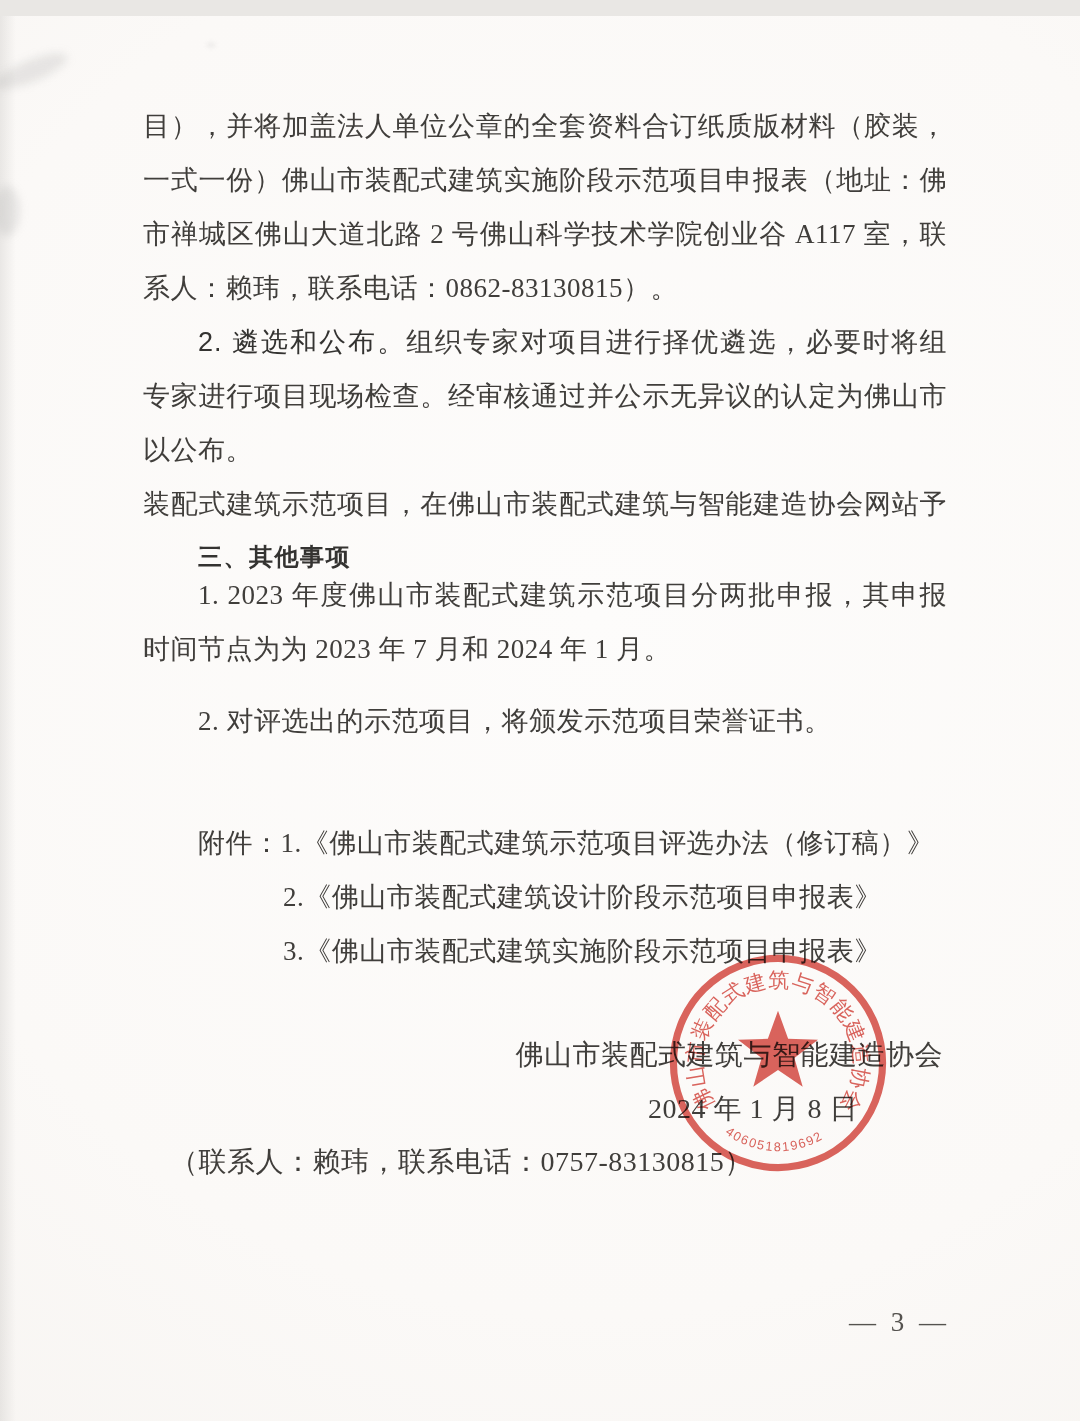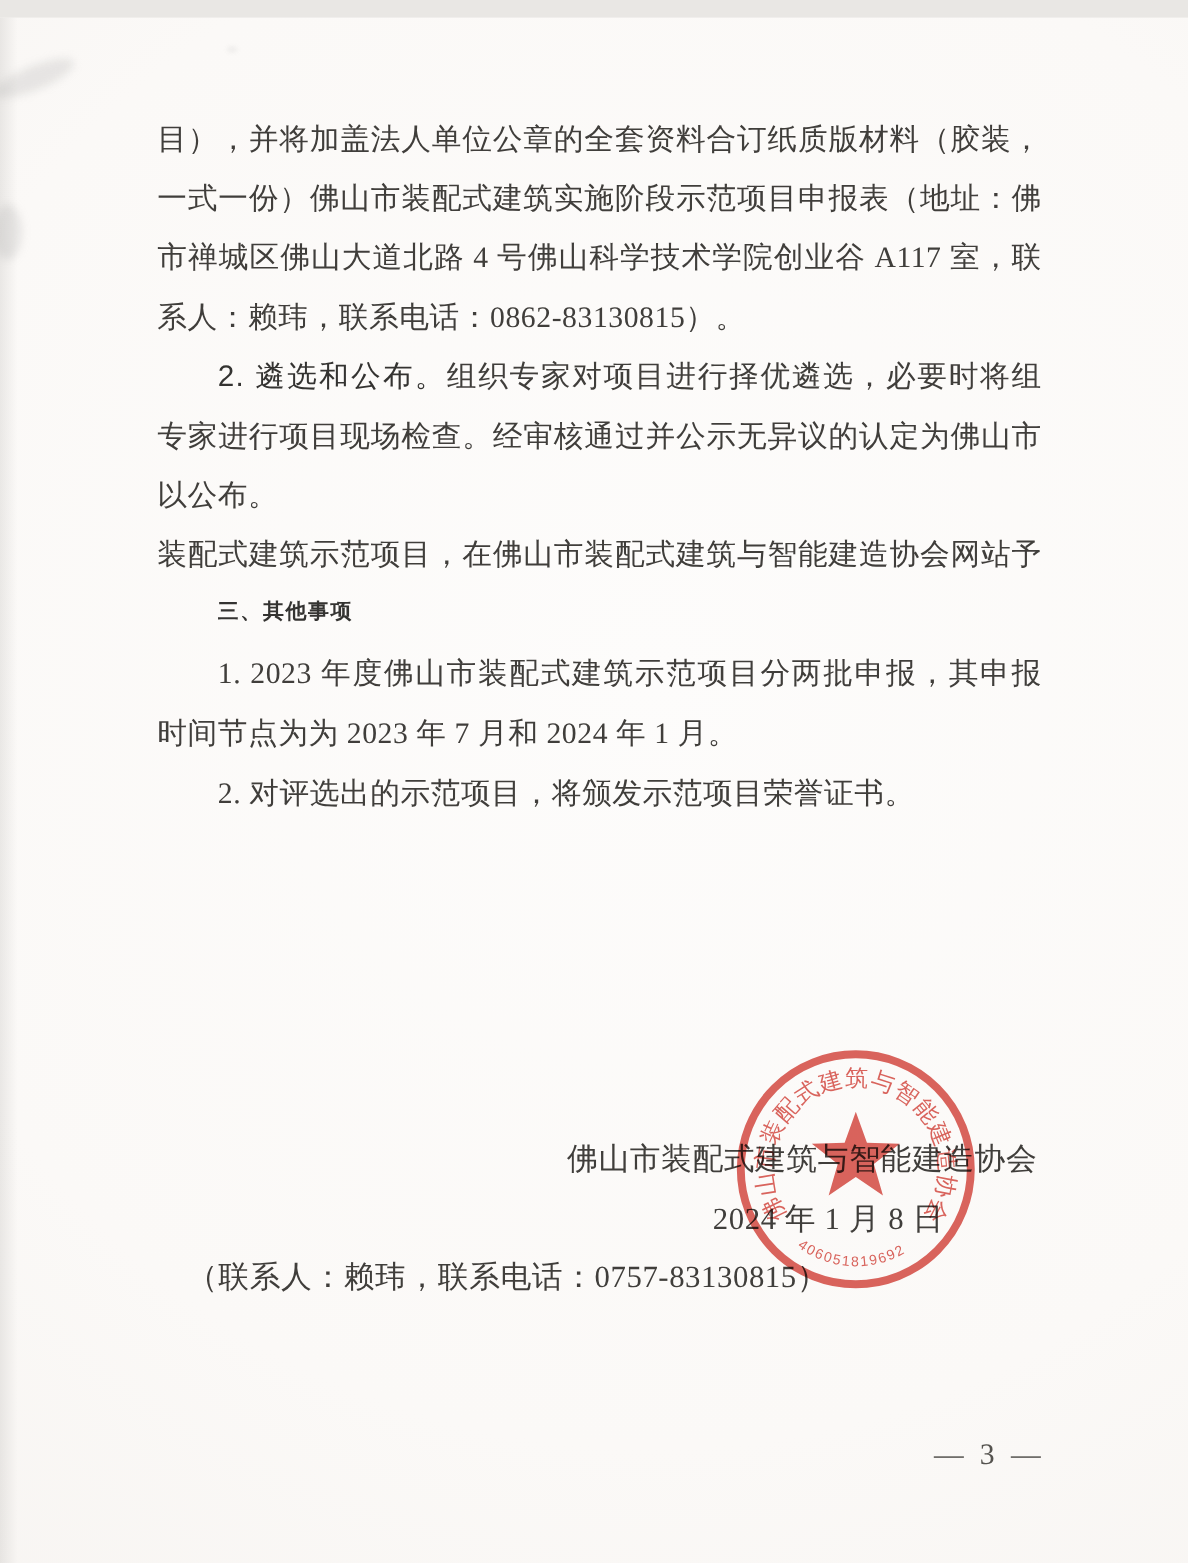--- a/index.html
+++ b/index.html
@@ -39,21 +39,21 @@
     text-justify:inter-character;
   }
   .indent{text-indent:55px;}
   .lead-bold{
     font-family:"Liberation Sans","DejaVu Sans",sans-serif;
     font-weight:400;color:#343331;letter-spacing:1px;
   }
   .heading{
     font-family:Liberation Sans, sans-serif;
     font-weight:700;color:#343331;
-    font-size:19px;letter-spacing:1.5px;
+    font-size:24px;letter-spacing:1.5px;
   }
   .attach-cont{padding-left:140px;}
   .sig{position:absolute;font-size:28px;line-height:40px;height:40px;letter-spacing:.5px;white-space:nowrap;}
   .sig.org{right:137px;top:1019px;}
   .sig.date{right:222px;top:1073px;}
   .sig.contact{left:170px;top:1126px;text-align:center;}
   .pager{
     position:absolute;right:130px;top:1291px;
     font-size:27px;letter-spacing:4px;color:#55534f;white-space:nowrap;
   }
@@ -68,46 +68,51 @@
 <div class="page">
 
   <div class="edge-shade"></div>
   <div class="smudge s1"></div>
   <div class="smudge s2"></div>
   <div class="smudge s3"></div>
 
   <div class="block" style="top:83px;">
     <div class="ln fill">目），并将加盖法人单位公章的全套资料合订纸质版材料（胶装，</div>
     <div class="ln fill">一式一份）佛山市装配式建筑实施阶段示范项目申报表（地址：佛山</div>
-    <div class="ln fill">市禅城区佛山大道北路 4 号佛山科学技术学院创业谷 A117 室，联</div>
+    <div class="ln fill">市禅城区佛山大道北路 2 号佛山科学技术学院创业谷 A117 室，联</div>
     <div class="ln">系人：赖玮，联系电话：0862-83130815）。</div>
   </div>
 
   <div class="block" style="top:299px;">
     <div class="ln fill indent">
       <span class="lead-bold">2. 遴选和公布。</span><span>组织专家对项目进行择优遴选，必要时将组织</span>
     </div>
     <div class="ln fill">专家进行项目现场检查。经审核通过并公示无异议的认定为佛山市</div>
     <div class="ln">以公布。</div>
     <div class="ln fill">装配式建筑示范项目，在佛山市装配式建筑与智能建造协会网站予</div>
   </div>
 
   <div class="block" style="top:514px;">
     <div class="ln heading indent">三、其他事项</div>
   </div>
 
-  <div class="block" style="top:569px;">
+  <div class="block" style="top:552px;">
     <div class="ln fill indent">1. 2023 年度佛山市装配式建筑示范项目分两批申报，其申报</div>
     <div class="ln">时间节点为为 2023 年 7 月和 2024 年 1 月。</div>
   </div>
 
   <div class="block" style="top:678px;">
     <div class="ln indent">2. 对评选出的示范项目，将颁发示范项目荣誉证书。</div>
   </div>
 
+  <div class="block" style="top:800px;">
+    <div class="ln indent">附件：1.《佛山市装配式建筑示范项目评选办法（修订稿）》</div>
+    <div class="ln attach-cont">2.《佛山市装配式建筑设计阶段示范项目申报表》</div>
+    <div class="ln attach-cont">3.《佛山市装配式建筑实施阶段示范项目申报表》</div>
+  </div>
 
   <div class="sig org">佛山市装配式建筑与智能建造协会</div>
   <div class="sig date">2024 年 1 月 8 日</div>
   <div class="sig contact">（联系人：赖玮，联系电话：0757-83130815）</div>
 
   <svg class="stamp" viewBox="0 0 240 240" aria-hidden="true">
     <defs>
       <path id="arcOrg" d="M 58.7 161.4 A 74 74 0 1 1 181.3 161.4" fill="none"></path>
       <path id="arcSerial" d="M 68.2 188.7 A 86 86 0 0 0 171.8 188.7" fill="none"></path>
     </defs>

